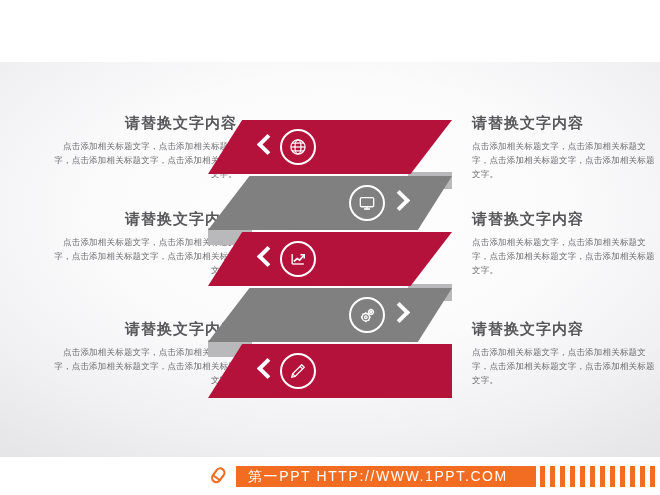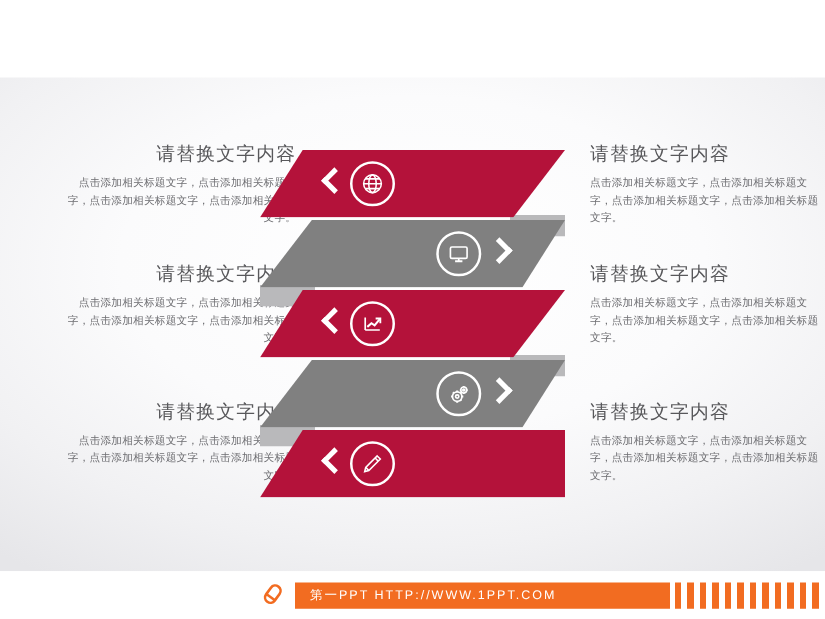--- a/index.html
+++ b/index.html
@@ -72,34 +72,34 @@
   .chev-left::before{transform:rotate(45deg);}
   .chev-right::before{transform:rotate(-135deg);left:0;}
   .ic{width:32px;height:32px;border:2px solid #fff;border-radius:50%;
     display:flex;align-items:center;justify-content:center;flex:0 0 auto;}
   .ic svg{display:block;}
 
   
   .tb{position:absolute;width:185px;}
   .tb .h{
     font-family:"DejaVu Sans","Liberation Sans",sans-serif;
-    font-size:15px;color:#58585b;letter-spacing:1px;margin:0 0 7px 0;font-weight:400;
+    font-size:15px;color:#58585b;letter-spacing:1px;margin:0 0 7px 0;font-weight:700;
   }
   .tb .p{
     font-size:8.5px;color:#6e6e72;line-height:1.62;margin:0;letter-spacing:.2px;
   }
   .tb-left{text-align:right;}
   .tb-right{text-align:left;}
 
   
   .footer{position:absolute;left:0;bottom:0;width:660px;height:38px;background:#ffffff;}
   .f-pencil{position:absolute;left:202px;top:8px;width:28px;height:26px;}
   .f-bar{
     position:absolute;left:236px;top:9px;height:21px;width:300px;background:#f26c21;
-    color:#fff;font-size:10px;letter-spacing:1.6px;line-height:21px;padding-left:12px;
+    color:#fff;font-size:14px;letter-spacing:1.6px;line-height:21px;padding-left:12px;
     box-sizing:border-box;white-space:nowrap;
   }
   .f-stripes{position:absolute;left:540px;top:9px;height:21px;width:120px;
     background:repeating-linear-gradient(90deg,#f26c21 0 5px,#ffffff 5px 10px);}
 </style>
 </head>
 <body>
 
 <div class="slide">
 

